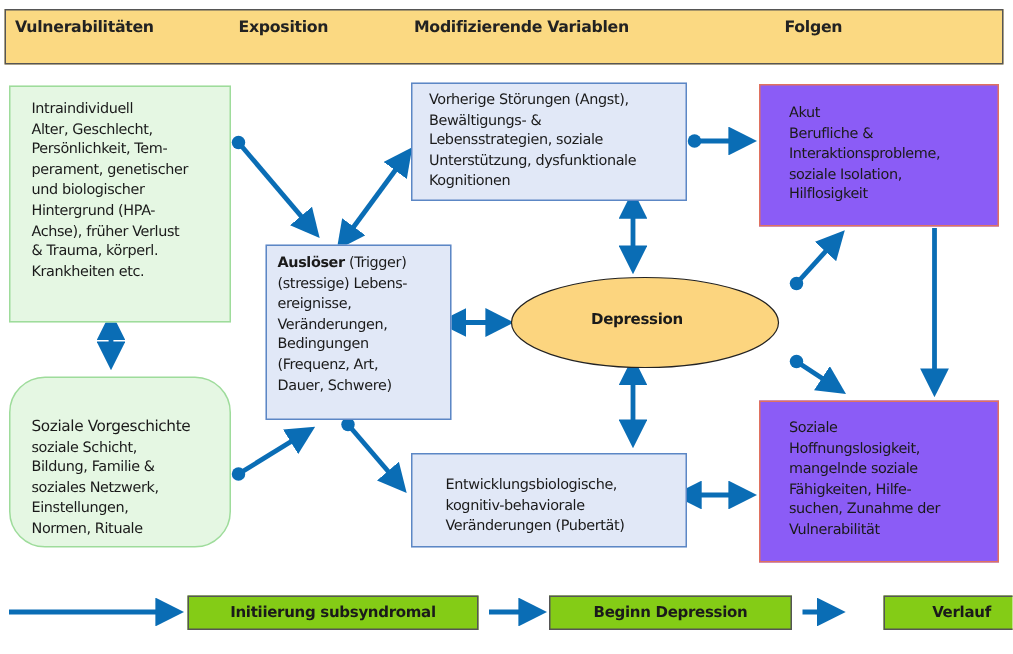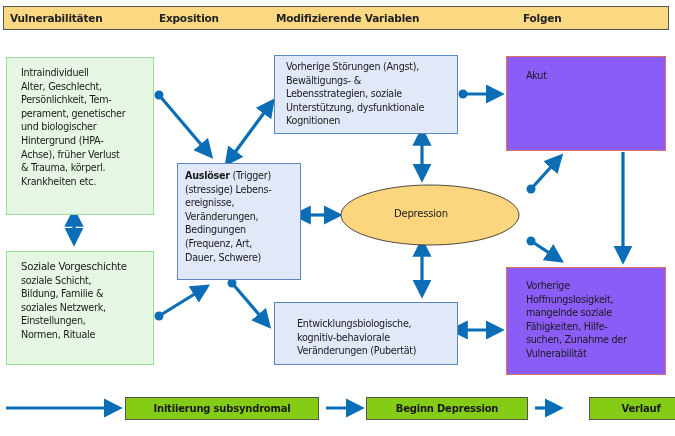--- a/index.html
+++ b/index.html
@@ -1,28 +1,28 @@
 <!DOCTYPE html>
 <html><head>
 <meta charset="utf-8">
 <style>
   html, body { margin:0; padding:0; background:#ffffff; }
   body { width:675px; height:436px; position:relative; overflow:hidden;
          font-family:"DejaVu Sans", "Liberation Sans", sans-serif; color:#1a1a1a; }
-  .hdr { position:absolute; left:3px; top:6px; width:666px; height:24px;
+  .hdr { position:absolute; left:3px; top:6px; width:666px; height:37px;
          background:#FBD982; border:1px solid #555; box-sizing:border-box; }
   .hdr span { position:absolute; top:5px; font-size:10.5px; font-weight:bold; color:#222; letter-spacing:-0.2px; }
   .box { position:absolute; box-sizing:border-box; font-size:9.6px; line-height:13.6px; letter-spacing:-0.25px; }
   .green { background:#E5F7E3; border:1px solid #9EDC9B; }
   .blue { background:#E1E8F7; border:1px solid #5C87C5; }
   .pink { background:#8b5cf6; border:1px solid #E0715F; }
   .box .title { font-weight:normal; display:block; }
   .box .body { display:block; white-space:pre-line; }
   svg.arrows { position:absolute; left:0; top:0; }
-  .ell-label { position:absolute; font-size:10px; font-weight:normal; letter-spacing:-0.2px; }
+  .ell-label { position:absolute; font-size:10px; font-weight:bold; letter-spacing:-0.2px; }
   .tl { position:absolute; box-sizing:border-box; background:#84cc16; border:1px solid #555;
         font-size:10px; font-weight:bold; text-align:center; line-height:21px; height:23px; letter-spacing:-0.2px; }
 </style>
 </head>
 <body>
 
 <div class="hdr">
   <span style="left:6px">Vulnerabilitäten</span>
   <span style="left:155px">Exposition</span>
   <span style="left:272px">Modifizierende Variablen</span>
@@ -96,21 +96,21 @@
   <span class="body">Alter, Geschlecht,
 Persönlichkeit, Tem-
 perament, genetischer
 und biologischer
 Hintergrund (HPA-
 Achse), früher Verlust
 &amp; Trauma, körperl.
 Krankheiten etc.</span>
 </div>
 
-<div class="box green" style="left:6px; top:251px; width:148px; height:114px; padding:8px 0 0 14px;">
+<div class="box green" style="left:6px; top:251px; width:148px; height:114px; padding:26px 0 0 14px;border-radius:24px;">
   <span class="title" style="font-size:10.2px">Soziale Vorgeschichte</span>
   <span class="body">soziale Schicht,
 Bildung, Familie &amp;
 soziales Netzwerk,
 Einstellungen,
 Normen, Rituale</span>
 </div>
 
 <div class="box blue" style="left:177px; top:163px; width:124px; height:117px; padding:5px 0 0 7px;">
   <span style="display:block">
@@ -135,24 +135,28 @@
 <div class="ell-label" style="left:394px; top:208px;">Depression</div>
 
 <div class="box blue" style="left:274px; top:302px; width:184px; height:63px; padding:14px 0 0 22px;">
   <span class="body">Entwicklungsbiologische,
 kognitiv-behaviorale
 Veränderungen (Pubertät)</span>
 </div>
 
 <div class="box pink" style="left:506px; top:56px; width:160px; height:95px; padding:12px 0 0 19px;">
   <span class="title">Akut</span>
+  <span class="body">Berufliche &amp;
+Interaktionsprobleme,
+soziale Isolation,
+Hilflosigkeit</span>
 </div>
 
 <div class="box pink" style="left:506px; top:267px; width:160px; height:108px; padding:11px 0 0 19px;">
-  <span class="title">Vorherige</span>
+  <span class="title">Soziale</span>
   <span class="body">Hoffnungslosigkeit,
 mangelnde soziale
 Fähigkeiten, Hilfe-
 suchen, Zunahme der
 Vulnerabilität</span>
 </div>
 
 <div class="tl" style="left:125px; top:397px; width:194px;">Initiierung subsyndromal</div>
 <div class="tl" style="left:366px; top:397px; width:162px;">Beginn Depression</div>
 <div class="tl" style="left:565px; top:397px; width:104px;margin-left:24px;">Verlauf</div>

